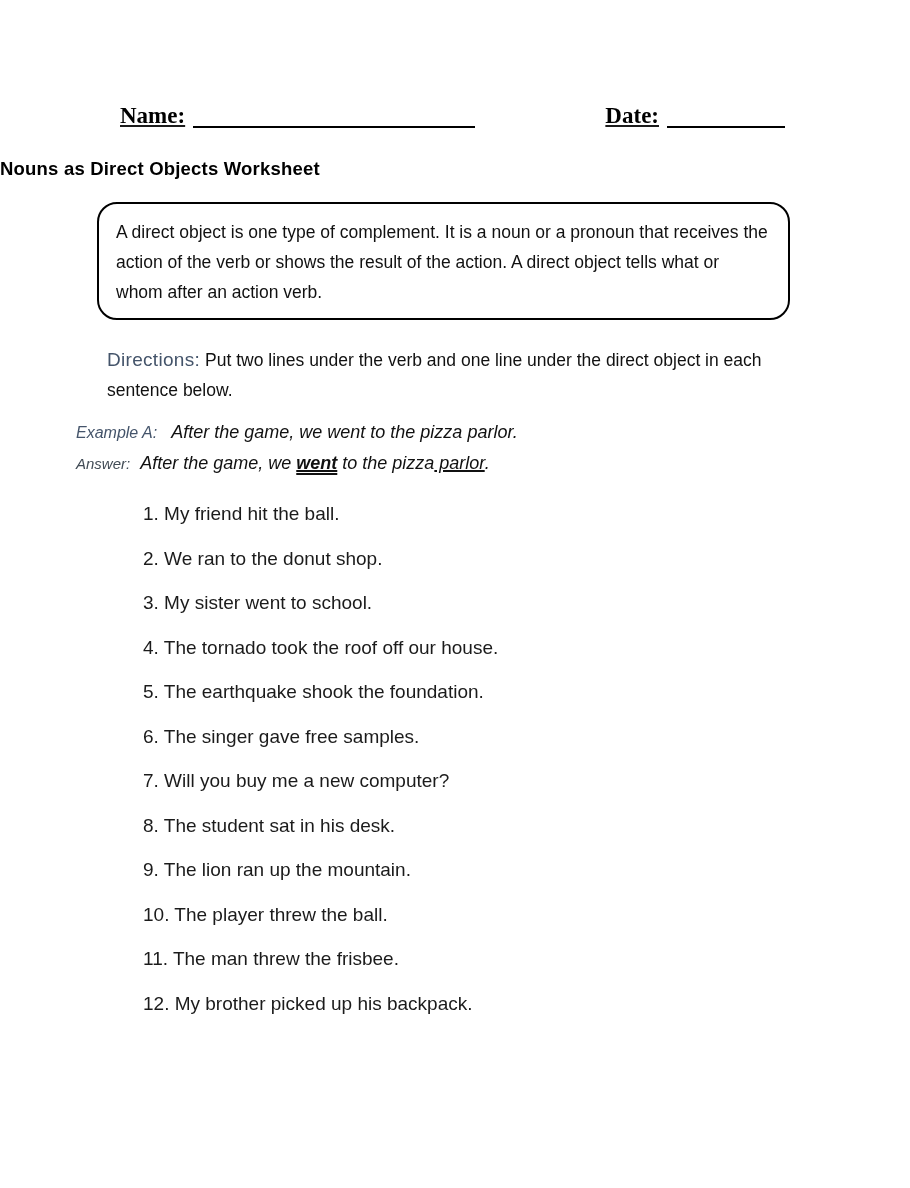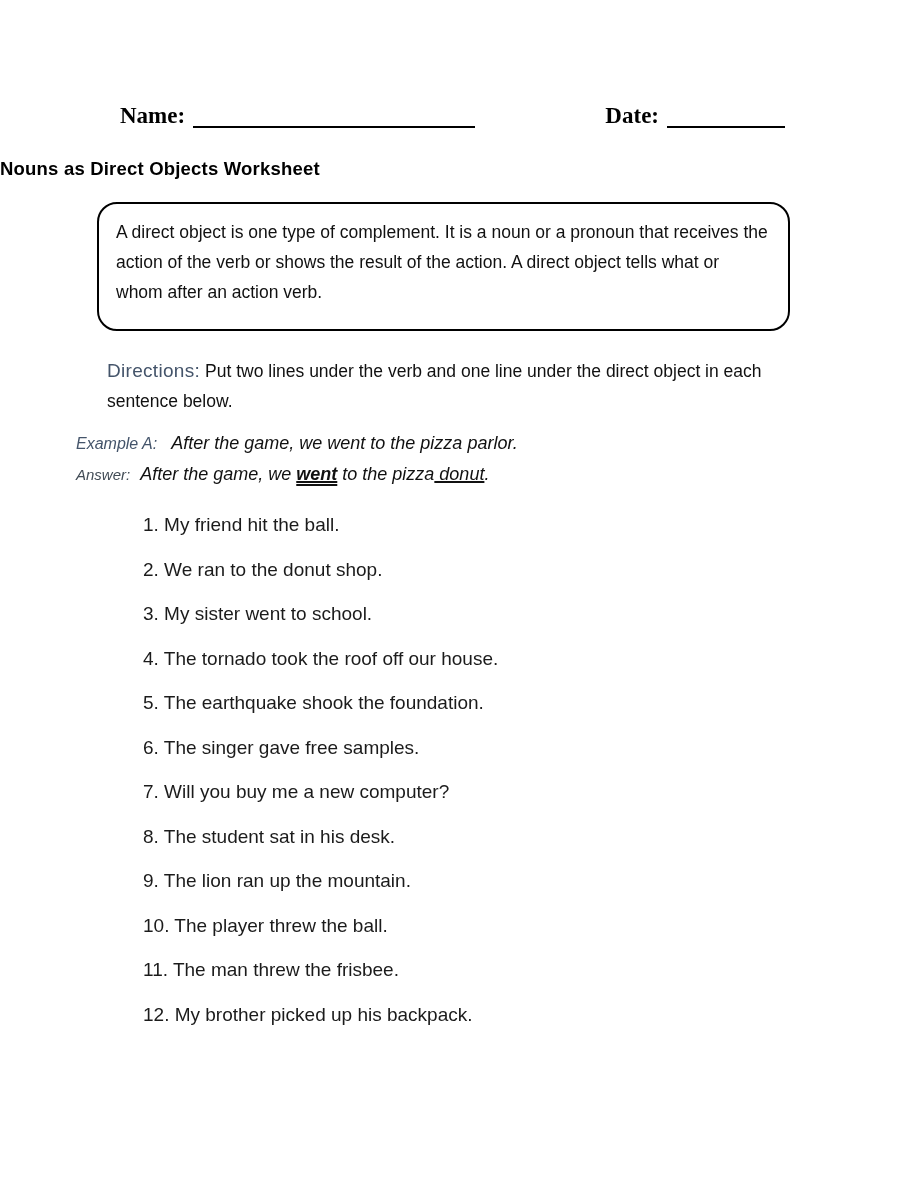--- a/index.html
+++ b/index.html
@@ -21,20 +21,21 @@
     height: 1188px;
     background: #ffffff;
     overflow: hidden;
   }
   
   .header-row {
     display: flex;
     justify-content: space-between;
     align-items: center;
     margin: 103px 125px 8px 120px;
+    text-decoration: underline;
   }
   .fill-group {
     display: flex;
     align-items: flex-end;
   }
   .fill-label {
     font-family: "Liberation Serif", serif;
     font-weight: bold;
     font-size: 23px;
     color: #000;
@@ -58,21 +59,21 @@
     color: #000;
     letter-spacing: 0.2px;
   }
 
   
   .def-box {
     margin: 22px 0 0 97px;
     width: 693px;
     border: 2px solid #000;
     border-radius: 20px;
-    padding: 13px 20px 22px 17px;
+    padding: 13px 20px 11px 17px;
     font-size: 17.5px;
     line-height: 30px;
     color: #111;
   }
 
   
   .directions {
     margin: 25px 100px 0 107px;
     font-size: 17.5px;
     line-height: 30px;
@@ -163,21 +164,21 @@
     <span class="directions-label">Directions:</span><span>Put two lines under the verb and one line under the direct object in each sentence below.</span>
   </div>
 
   <div class="example-block">
     <div class="example-row">
       <span class="example-label">Example A:</span>
       <span class="example-text">After the game, we went to the pizza parlor.</span>
     </div>
     <div class="example-row">
       <span class="answer-label">Answer:</span>
-      <span class="answer-text"><span>After the game, we </span><span class="verb-underline">went</span><span> to the pizza</span><span class="object-underline"> donut</span><span>.</span></span>
+      <span class="answer-text"><span>After the game, we </span><span class="verb-underline">went</span><span> to the pizza</span><span class="object-underline"> parlor</span><span>.</span></span>
     </div>
   </div>
 
   <div class="sentences">
     <div class="sentence">1. My friend hit the ball.</div>
     <div class="sentence">2. We ran to the donut shop.</div>
     <div class="sentence">3. My sister went to school.</div>
     <div class="sentence">4. The tornado took the roof off our house.</div>
     <div class="sentence">5. The earthquake shook the foundation.</div>
     <div class="sentence">6. The singer gave free samples.</div>

